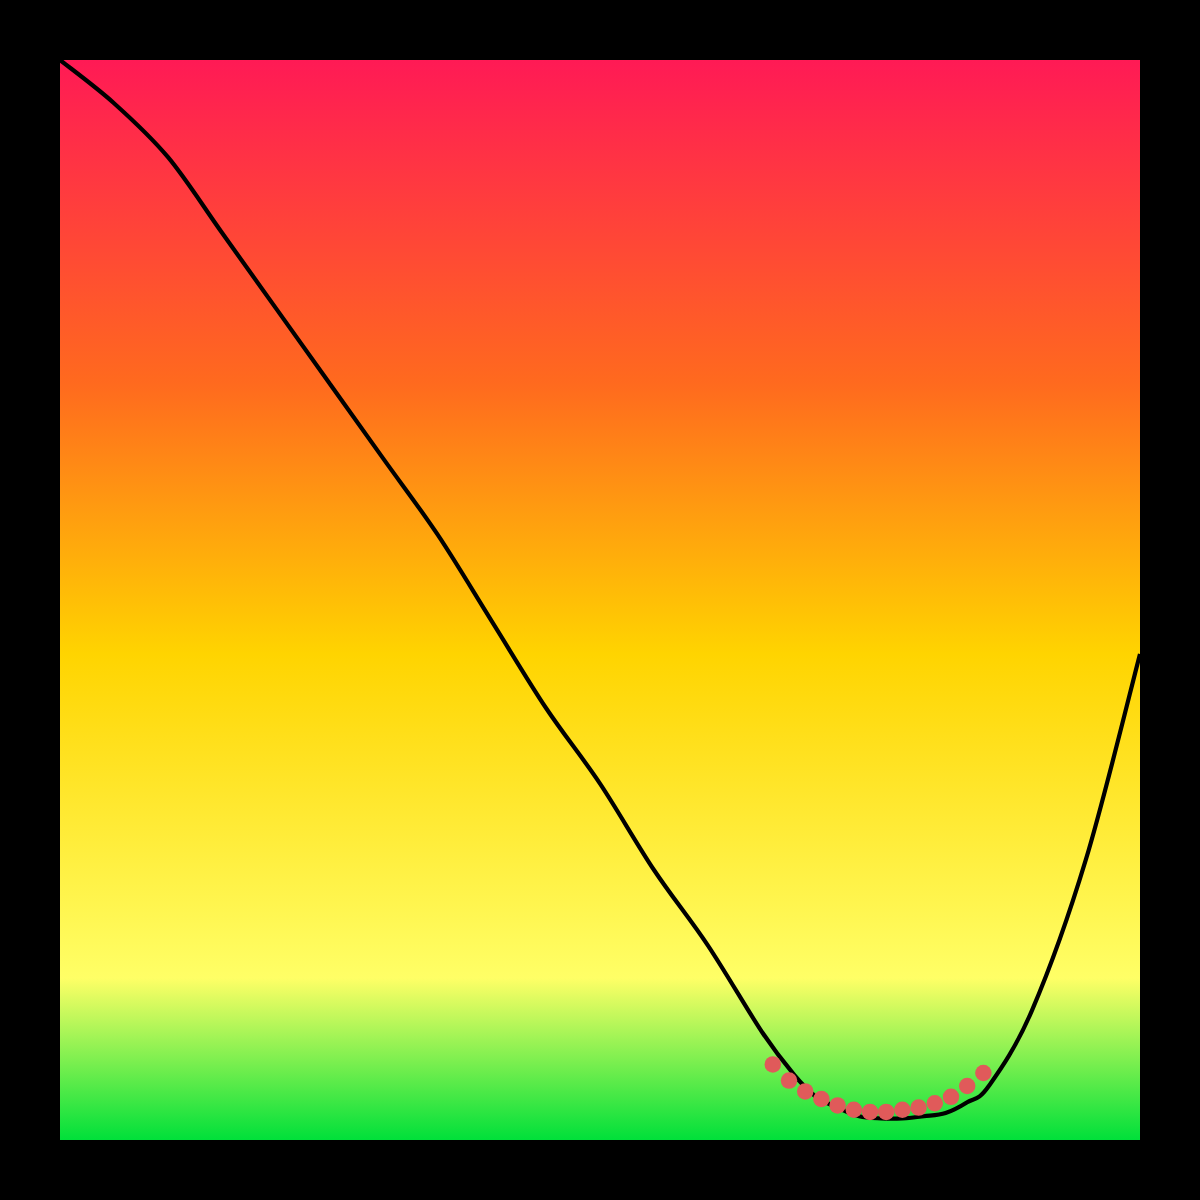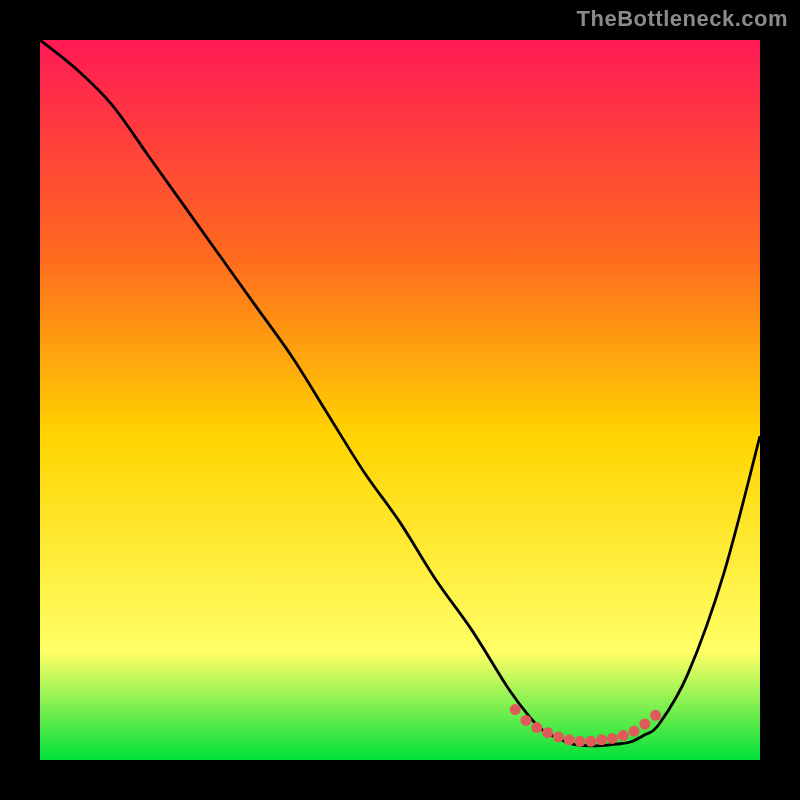--- a/index.html
+++ b/index.html
@@ -27,21 +27,20 @@
     top: 40px;
     width: 720px;
     height: 720px;
   }
   .plot svg { display: block; }
 </style>
 </head>
 <body>
 
 <div class="stage">
-  <div class="watermark">TheBottleneck.com</div>
 
   <div class="plot">
     <svg id="chart-svg" width="720" height="720" viewBox="0 0 720 720">
       <defs>
         <linearGradient id="bg-grad" x1="0" y1="0" x2="0" y2="1">
           <stop id="g0" offset="0%" stop-color="#ff1a55"></stop>
           <stop id="g1" offset="30%" stop-color="#ff6a1e"></stop>
           <stop id="g2" offset="55%" stop-color="#ffd400"></stop>
           <stop id="g3" offset="85%" stop-color="#ffff66"></stop>
           <stop id="g4" offset="100%" stop-color="#00e03a"></stop>

